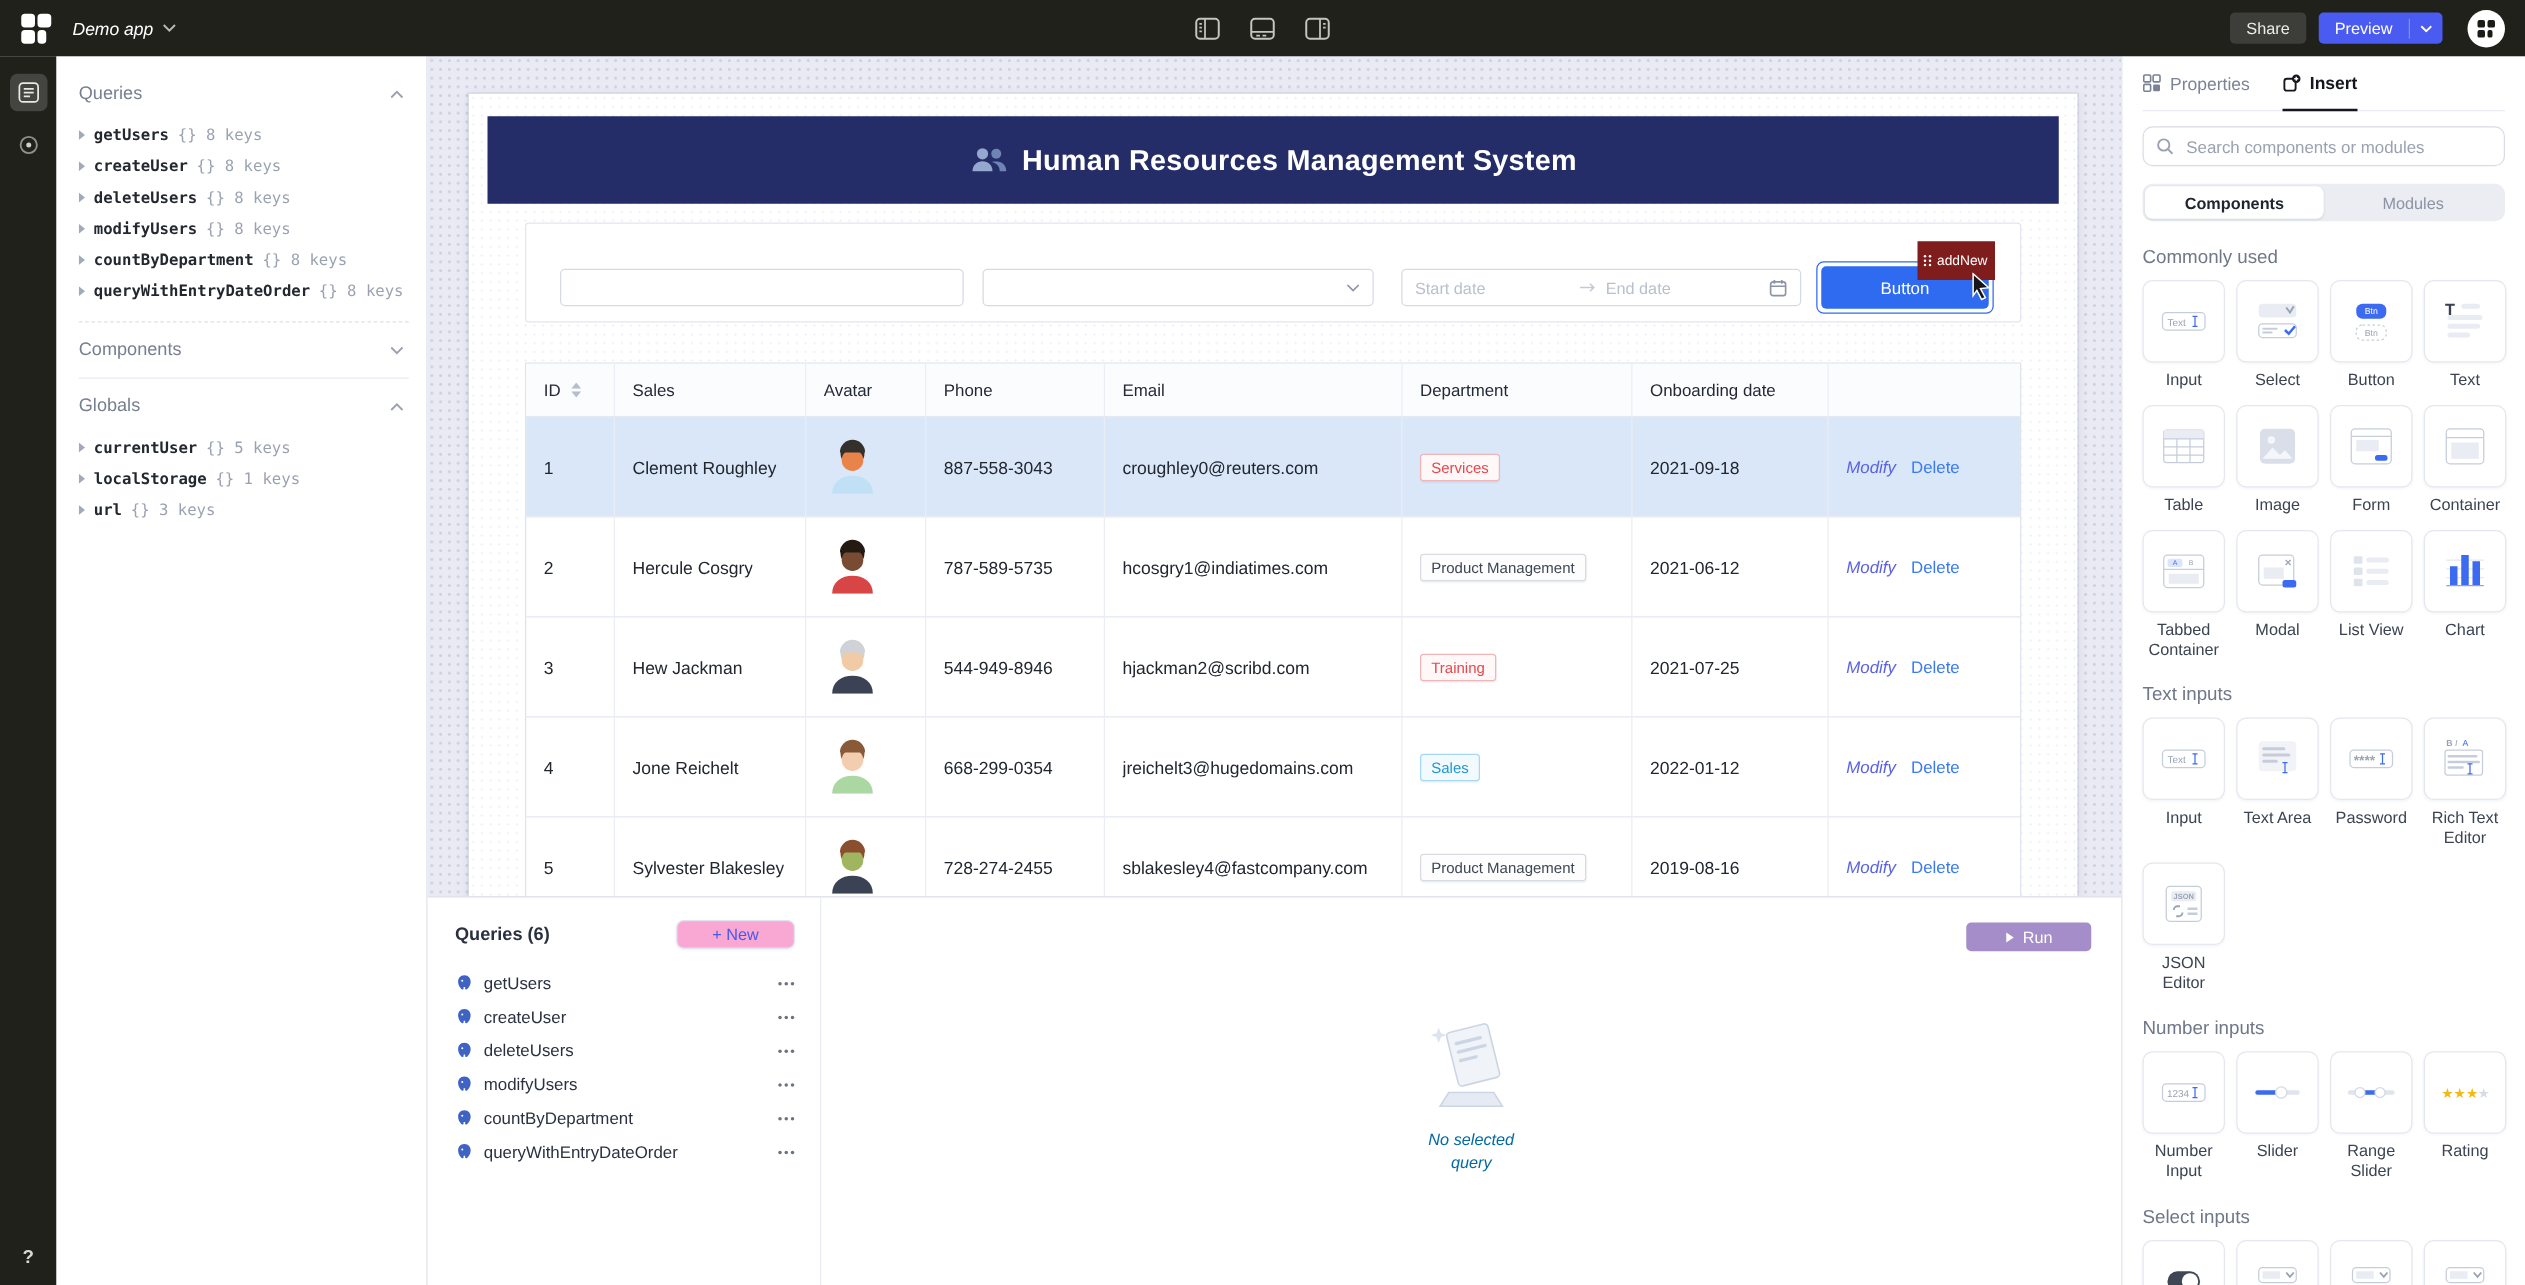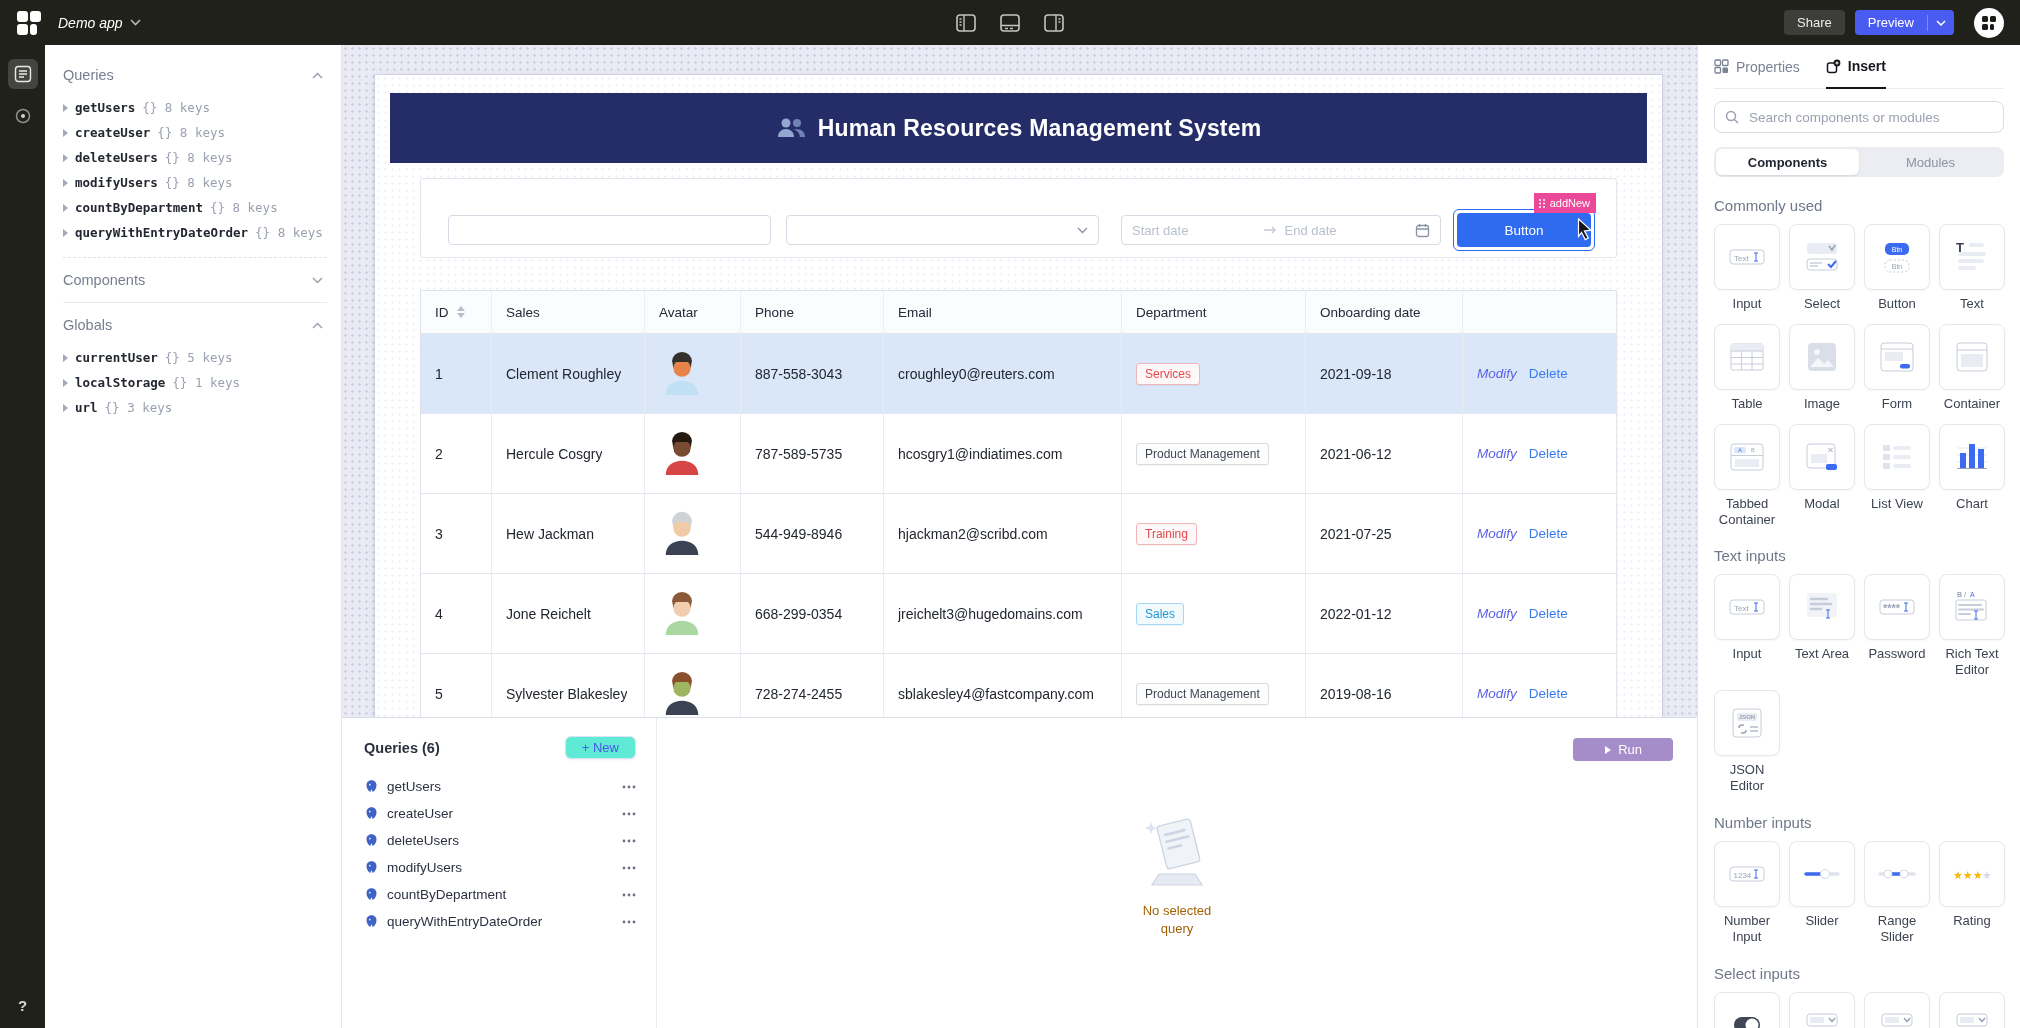--- a/index.html
+++ b/index.html
@@ -63,21 +63,21 @@
   .f-label{position:absolute;top:12px;font-size:13.5px;color:#3b4354;margin-top:34px;}
   .f-input{position:absolute;top:36px;height:30px;border:1px solid #d6dae4;border-radius:4px;background:#fff;
            font-size:13px;padding:0 10px;color:#2a3140;outline:none;}
   .f-select{position:absolute;top:36px;height:30px;border:1px solid #d6dae4;border-radius:4px;background:#fff;
             display:flex;align-items:center;justify-content:flex-end;padding:0 10px;cursor:pointer;}
   .f-date{position:absolute;top:36px;height:30px;border:1px solid #d6dae4;border-radius:4px;background:#fff;
           display:flex;align-items:center;padding:0 10px;gap:8px;font-size:13px;color:#b9c0cd;cursor:text;}
   .f-date .ph{flex:1;}
 
   .widget-sel{position:absolute;left:1032px;top:30px;border:1.5px solid #2e6bf0;border-radius:6px;padding:3px;}
-  .sel-tag{position:absolute;top:-17px;right:-2px;height:20px;background:#ec4899;color:#fff;font-size:11px;
+  .sel-tag{position:absolute;top:-17px;right:-2px;height:31px;background:#7f1d1d;color:#fff;font-size:11px;
            display:flex;align-items:center;gap:4px;padding:0 6px 0 4px;white-space:nowrap;cursor:grab;}
   .hrm-button{width:134px;height:34px;background:#2e6bf0;border-radius:4px;color:#fff;font-size:13.5px;
               display:flex;align-items:center;justify-content:center;cursor:pointer;border:none;}
   .cursor{position:absolute;left:1233px;top:173px;z-index:50;pointer-events:none;}
 
   
   .hrm-table{position:absolute;left:45px;top:215px;width:1197px;background:#fff;border:1px solid #dfe3ec;}
   .t-row{display:grid;grid-template-columns:71px 153px 96px 143px 238px 184px 157px 153px;}
   .t-head{height:42px;background:#fbfcfe;}
   .t-head .t-cell{font-size:13.5px;color:#232936;display:flex;align-items:center;}
@@ -96,30 +96,30 @@
   .act-link.modify{color:#5a63e6;margin-right:12px;font-style:italic;}
   .act-link.delete{color:#3a7af2;}
 
   
   .bottom-panel{position:absolute;left:342px;top:717px;width:1355px;height:311px;background:#fff;
                 border-top:1px solid #d9dde8;z-index:15;}
   .bp-left{position:absolute;left:0;top:0;width:315px;height:311px;border-right:1px solid #e9ecf2;
            padding:18px 20px 0 22px;}
   .bp-head{display:flex;align-items:center;justify-content:space-between;margin-bottom:14px;}
   .bp-title{font-size:14.5px;font-weight:600;color:#2a3040;}
-  .new-btn{border:1px solid #dfe2f0;border-radius:6px;background:#5eead4;color:#4a58e8;font-size:13px;
-           padding:3px 16px;cursor:pointer;box-shadow:0 1px 2px rgba(60,70,120,.08);}
+  .new-btn{border:1px solid #dfe2f0;border-radius:6px;background:#f9a8d4;color:#4a58e8;font-size:13px;
+           padding:3px 28px;cursor:pointer;box-shadow:0 1px 2px rgba(60,70,120,.08);}
   .bp-item{display:flex;align-items:center;height:27px;cursor:pointer;}
   .bp-item .q-name{font-size:13.5px;font-weight:500;color:#2b3140;margin-left:8px;}
   .bp-item .dots{margin-left:auto;cursor:pointer;display:flex;}
   .bp-right{position:absolute;left:315px;top:0;right:0;height:311px;}
   .run-btn{position:absolute;right:24px;top:20px;background:#4c1d95;opacity:.5;border-radius:4px;color:#fff;
            font-size:13px;padding:4px 31px;display:flex;align-items:center;gap:6px;cursor:default;}
   .empty-state{position:absolute;left:50%;top:96px;transform:translateX(-50%);text-align:center;}
-  .empty-text{width:96px;margin:6px auto 0;font-size:13px;line-height:1.35;color:#a16207;}
+  .empty-text{width:96px;margin:6px auto 0;font-size:13px;line-height:1.35;color:#0369a1;font-style:italic;}
 
   
   .right-panel{position:absolute;left:1697px;top:45px;width:323px;height:983px;background:#fff;
                border-left:1px solid #e2e5ee;padding:0 16px;overflow:hidden;z-index:20;}
   .rp-tabs{height:44px;border-bottom:1px solid #e9ecf2;display:flex;align-items:stretch;gap:26px;}
   .rp-tab{display:flex;align-items:center;gap:7px;font-size:14px;color:#7a8294;cursor:pointer;}
   .rp-tab.active{color:#15171c;font-weight:600;border-bottom:2.5px solid #15171c;margin-bottom:-1px;}
   .rp-search{margin-top:12px;height:32px;border:1px solid #d8dce6;border-radius:8px;display:flex;
              align-items:center;padding:0 10px;gap:8px;}
   .rp-search input{border:none;outline:none;flex:1;font-size:13.5px;color:#2a3140;font-family:inherit;background:transparent;}

